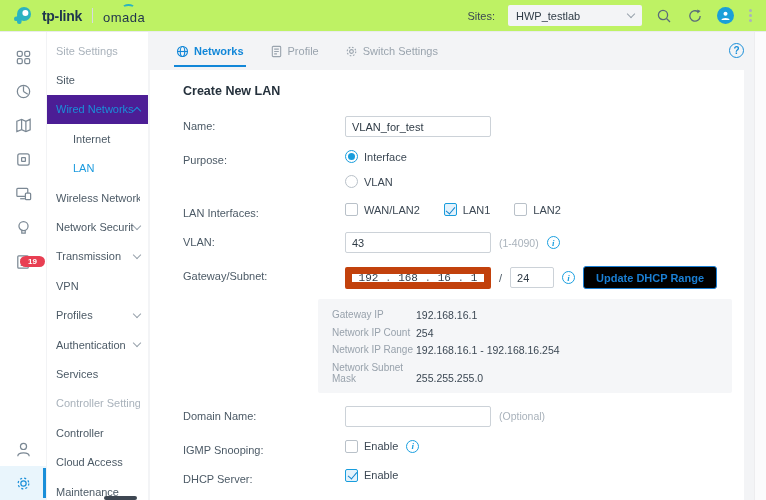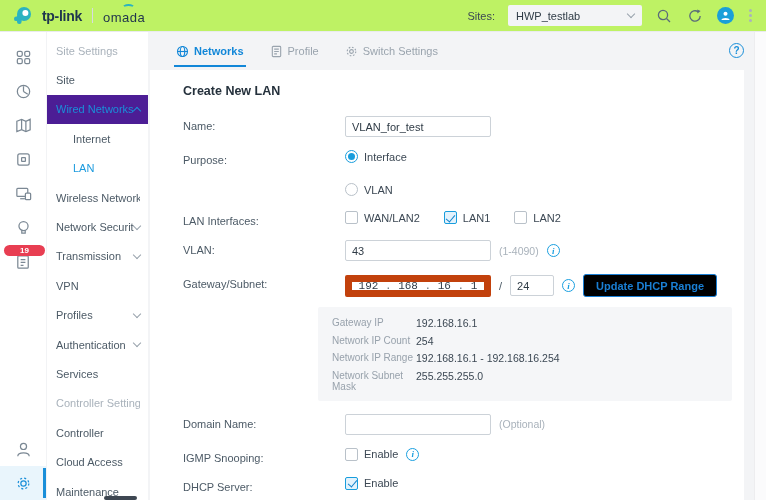--- a/index.html
+++ b/index.html
@@ -29,21 +29,21 @@
   .body-row { display:flex; height:468px; }
 
   
   .rail { width:46px; background:#fff; display:flex; flex-direction:column; align-items:stretch; padding-top:8px; flex-shrink:0; }
   .rail-btn { height:34px; display:flex; align-items:center; justify-content:center; position:relative; cursor:pointer; }
   .rail-btn svg { stroke:#7b8894; fill:none; stroke-width:1.3; }
   .rail-btn.active { background:#e9f5fc; }
   .rail-btn.active svg { stroke:#1a8fd9; }
   .rail-btn.active::after { content:""; position:absolute; right:0; top:2px; bottom:2px; width:3px; background:#1a8fd9; }
   .rail-spacer { flex:1; }
-  .badge { position:absolute; top:1px; right:1px; background:#e83e52; color:#fff; font-size:8px; font-weight:bold; padding:1px 16px; border-radius:7px; line-height:9px; }
+  .badge { position:absolute; top:12px; right:1px; background:#e83e52; color:#fff; font-size:8px; font-weight:bold; padding:1px 8px; border-radius:7px; line-height:9px; }
 
   
   .menu { width:102px; background:#fff; flex-shrink:0; padding-top:4px; position:relative; border-left:1px solid #f2f3f5; }
   .m-row { height:29.4px; display:flex; align-items:center; padding:0 8px 0 9px; cursor:pointer; color:#4c5a66; white-space:nowrap; }
   .m-row .lbl { flex:1; overflow:hidden; }
   .m-head { color:#a9b2bb; cursor:default; }
   .m-row.sub { padding-left:26px; }
   .m-row.active-parent { background:#4c1d95; color:#1a8fd9; }
   .m-row.selected { color:#1a9ade; }
 
@@ -57,39 +57,39 @@
   .tab.active::after { content:""; position:absolute; left:-2px; right:-2px; bottom:3px; height:2px; background:#1287d8; }
   .help { position:absolute; right:22px; top:11px; width:15px; height:15px; border:1.4px solid #1a8fd9; border-radius:50%; color:#1a8fd9; font-size:10px; font-weight:bold; display:flex; align-items:center; justify-content:center; cursor:pointer; }
   .help::after { content:"?"; }
 
   
   .card { position:absolute; left:2px; right:22px; top:38px; bottom:-12px; background:#fff; padding:14px 0 0 33px; }
   .card-title { font-size:12.5px; font-weight:bold; color:#25313c; margin-bottom:18px; }
   .frow { display:flex; align-items:flex-start; margin-bottom:13px; }
   .flabel { width:162px; flex-shrink:0; padding-top:4px; color:#4c5a66; }
   .fbody { display:flex; align-items:center; gap:8px; }
-  .fbody.col { flex-direction:column; align-items:flex-start; gap:20px; }
+  .fbody.col { flex-direction:column; align-items:flex-start; gap:12px; }
   input.txt { width:146px; height:21px; border:1px solid #ccd2d8; border-radius:2px; padding:0 6px; font-size:11px; color:#2f3b46; font-family:"Liberation Sans", sans-serif; outline:none; }
   .hint { color:#a9b2bb; font-size:10.5px; }
   .opt { display:flex; align-items:center; gap:6px; cursor:pointer; color:#3c4854; }
   .radio { width:13px; height:13px; border:1px solid #b9c1c9; border-radius:50%; background:#fff; flex-shrink:0; }
   .radio.sel { border-color:#189ddd; }
   .radio.sel::after { content:""; display:block; width:7px; height:7px; margin:2px; border-radius:50%; background:#189ddd; }
   .cb { width:13px; height:13px; border:1px solid #b9c1c9; border-radius:2px; background:#fff; flex-shrink:0; position:relative; }
   .cb.checked { background:#e3f2fc; border-color:#189ddd; }
   .cb.checked::after { content:""; position:absolute; left:3.5px; top:0.5px; width:4px; height:8px; border:solid #1283cd; border-width:0 1.8px 1.8px 0; transform:rotate(40deg); }
   .info { width:13px; height:13px; border:1.2px solid #1a9fe0; border-radius:50%; color:#1a9fe0; font-size:9px; display:inline-flex; align-items:center; justify-content:center; flex-shrink:0; cursor:pointer; }
   .info::after { content:"i"; font-family:"Liberation Serif", serif; font-style:italic; font-weight:bold; }
   .ip-box { width:146px; height:22px; border:7px solid #c2410c; border-radius:2px; display:flex; align-items:center; justify-content:space-evenly; font-size:11px; color:#2f3b46; background:#fff;font-family:Liberation Mono, monospace; }
   .ip-box .dot::after { content:"."; color:#6b7680; }
   .slash { color:#4c5a66; }
   .btn-outline { height:23px; border:1px solid #1a7fd4; border-radius:3px; background:#000000; color:#1a7fd4; font-weight:bold; font-size:11px; padding:0 12px; cursor:pointer; font-family:"Liberation Sans", sans-serif; }
   .panel { margin:2px 0 13px 135px; width:414px; background:#f5f6f8; border-radius:2px; padding:10px 14px 9px; }
   .p-row { display:flex; margin-bottom:5.5px; }
-  .p-row:last-child { margin-bottom:0; }
+  .p-row:last-child { margin-bottom:0;align-items:flex-end; }
   .p-lbl { width:84px; flex-shrink:0; color:#98a2ac; font-size:10px; }
   .p-val { color:#3c4854; font-size:10.5px; }
 
   
   .vtrack { position:absolute; right:0; top:32px; bottom:0; width:12px; background:#fbfbfc; border-left:1px solid #ededef; }
   .sb-thumb { position:absolute; left:104px; bottom:0; width:33px; height:4px; background:#3e4752; border-radius:2px; }
 </style>
 </head>
 <body>
 

